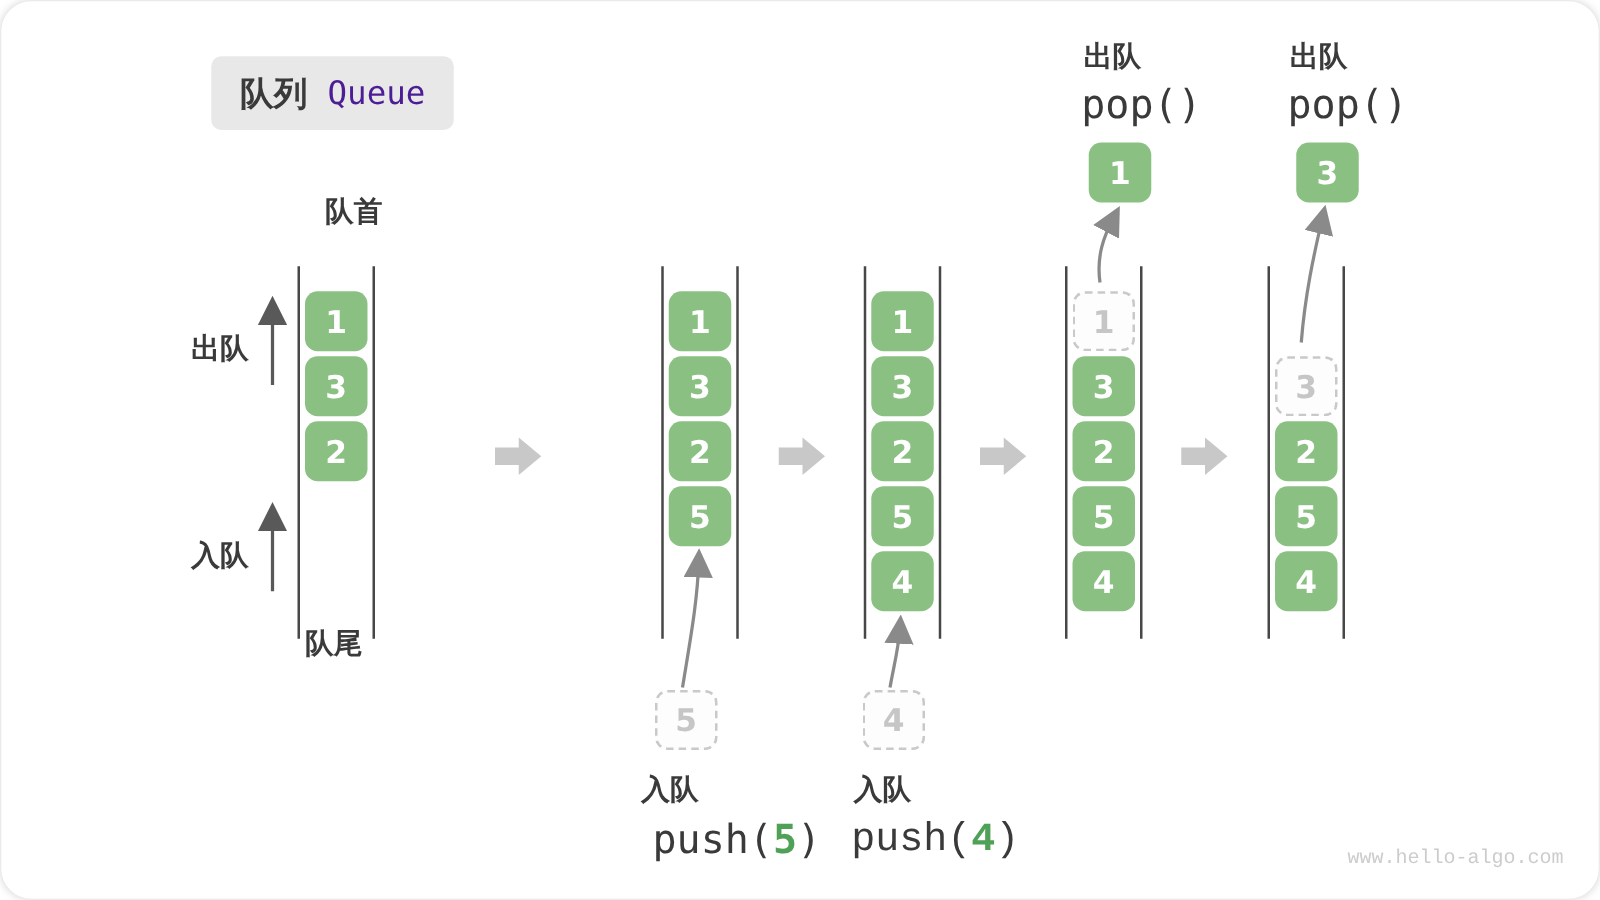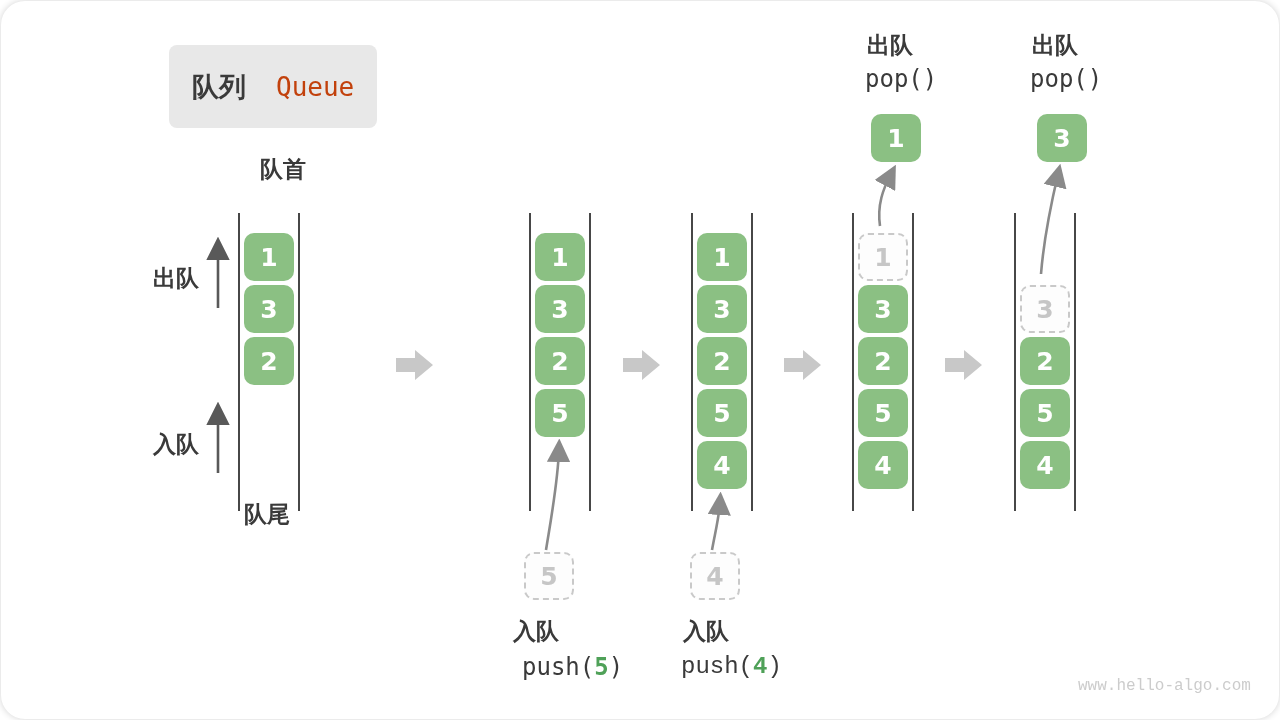--- a/index.html
+++ b/index.html
@@ -5,31 +5,31 @@
   html,body{margin:0;padding:0;background:#ffffff;}
   .canvas{
     position:relative;width:1278px;height:718px;margin:1px;
     background:#ffffff;border-radius:24px;
     box-shadow:0 0 7px rgba(0,0,0,.18);
     overflow:hidden;
     font-family:"Liberation Sans","DejaVu Sans",sans-serif;
   }
   .badge{
     position:absolute;left:168px;top:44px;height:59px;
-    display:inline-flex;align-items:center;gap:30px;
-    padding:12px 23px;background:#e8e8e8;border-radius:8px;
+    display:inline-flex;align-items:center;gap:0;
+    padding:0 23px;background:#e8e8e8;border-radius:8px;
   }
   .badge .zh{font-size:27px;font-weight:bold;color:#3a3a3a;}
-  .badge .en{font-size:26px;color:#c2410c;font-family:"DejaVu Sans Mono","Liberation Mono",monospace;}
+  .badge .en{font-size:26px;color:#4c1d95;font-family:"DejaVu Sans Mono","Liberation Mono",monospace;margin-left:16px;}
   .cjk{
     position:absolute;font-size:23px;font-weight:bold;color:#3a3a3a;
     white-space:nowrap;line-height:1.15;
   }
   .code{
-    position:absolute;font-size:24px;color:#3a3a3a;white-space:nowrap;
+    position:absolute;font-size:32px;color:#3a3a3a;white-space:nowrap;
     font-family:"DejaVu Sans Mono","Liberation Mono",monospace;line-height:1.1;
   }
   .code .arg{color:var(--code-green,#4fa158);font-weight:bold;}
   .wall{position:absolute;top:212px;width:2px;height:298px;background:#474747;}
   .cell{
     position:absolute;width:50px;height:48px;box-sizing:border-box;
     background:var(--green,#8bc083);border-radius:10px;
     color:#ffffff;font-size:25px;font-weight:bold;
     display:flex;align-items:center;justify-content:center;
     font-family:"DejaVu Sans",sans-serif;

